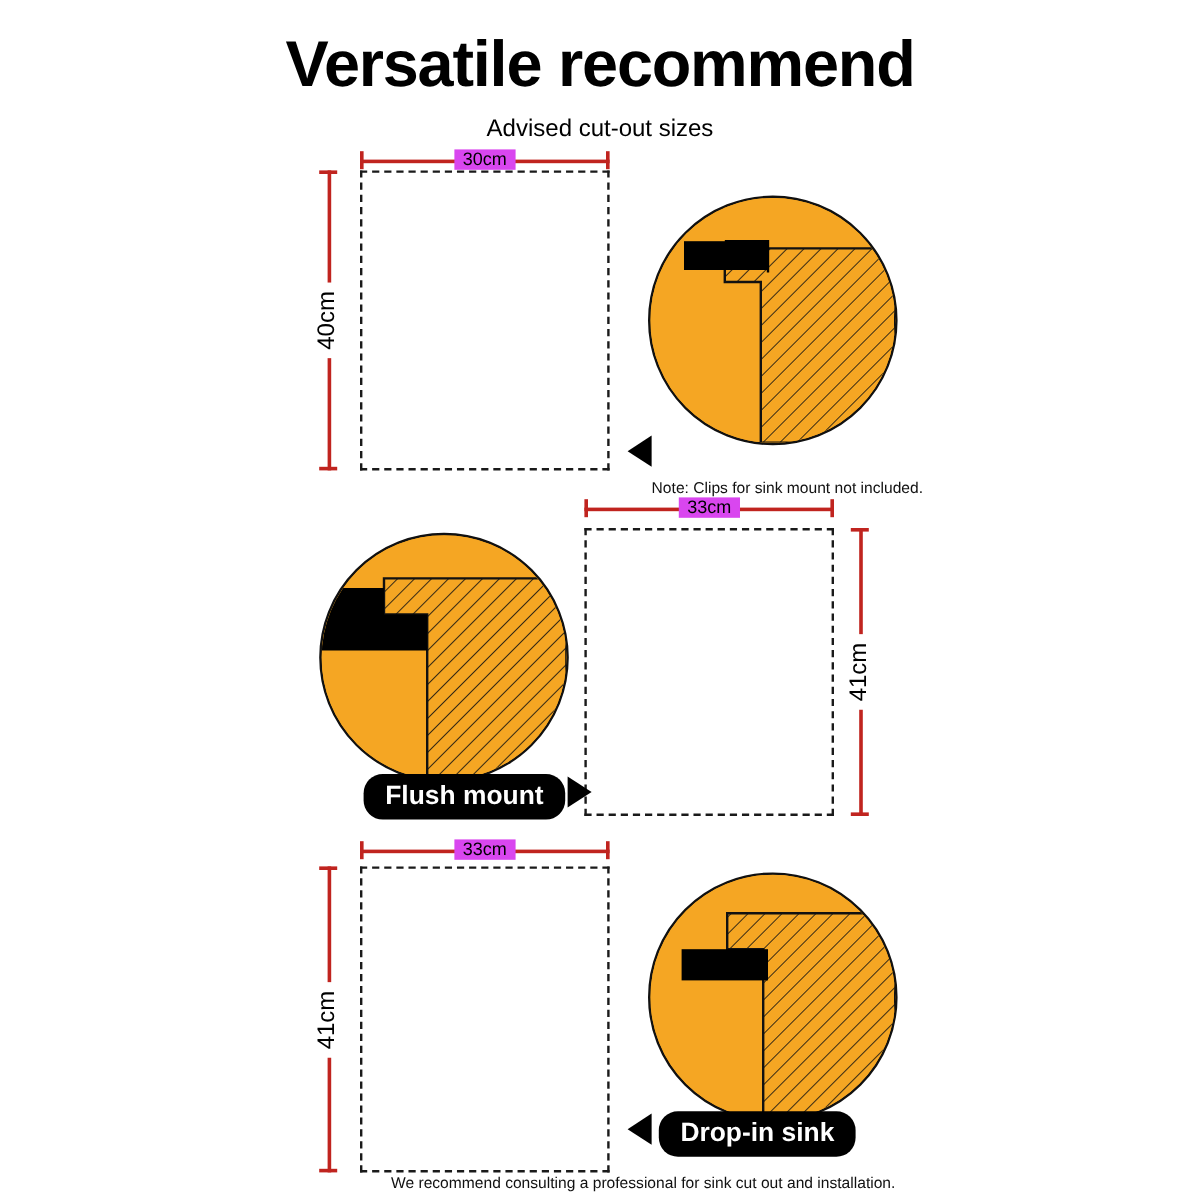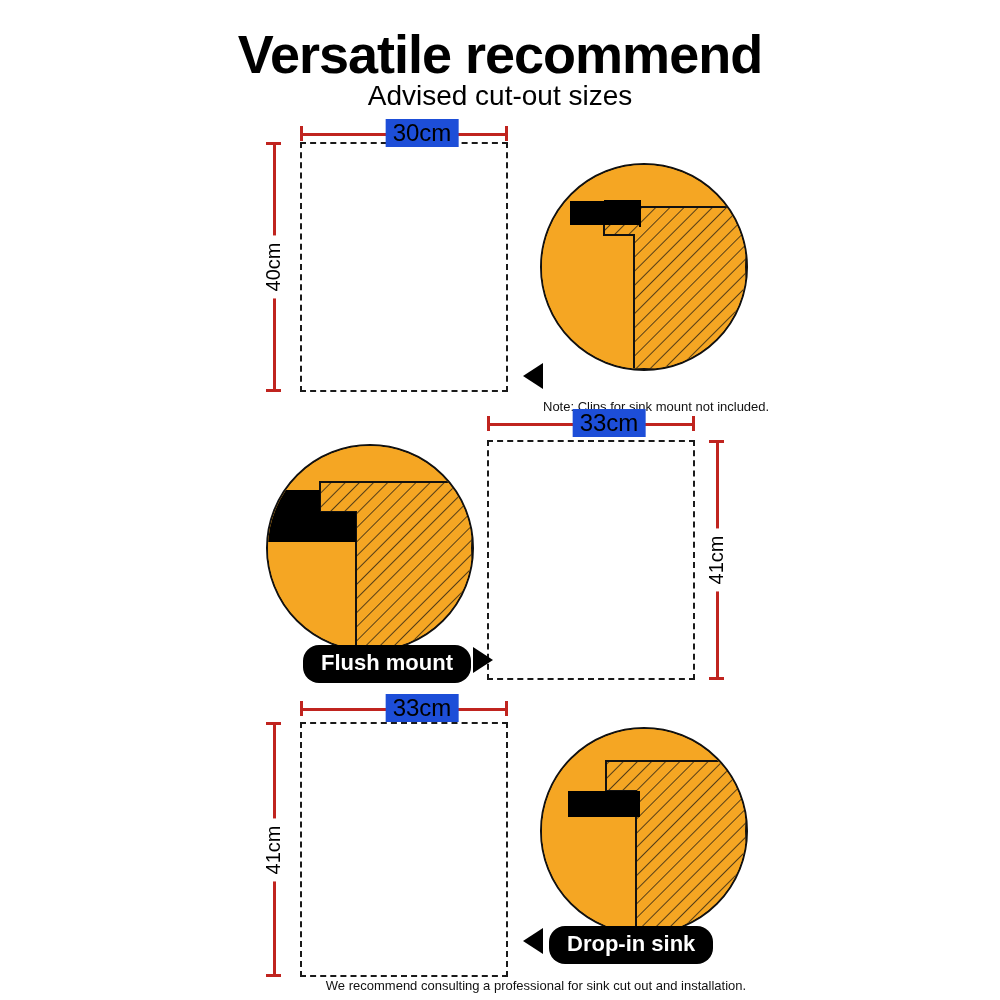--- a/index.html
+++ b/index.html
@@ -28,25 +28,25 @@
     left: 0;
     width: 1000px;
     text-align: center;
     font-size: 54px;
     font-weight: bold;
     letter-spacing: -1px;
     line-height: 1.05;
   }
   .subtitle {
     position: absolute;
-    top: 80px;
+    top: 96px;
     left: 0;
     width: 1000px;
     text-align: center;
-    font-size: 28px;
+    font-size: 20px;
     font-weight: normal;
   }
 
   
   .cutout {
     position: absolute;
     border: 2px dashed #1a1a1a;
     background: #ffffff;
     box-sizing: border-box;
   }
@@ -66,25 +66,24 @@
     width: 3px;
     height: 15px;
     background: #c0241f;
     top: calc(50% - 7px);
   }
   .dim-h .label {
     position: absolute;
     top: 50%;
     left: 50%;
     transform: translate(-50%, -50%);
-    background: #1d4ed8;
+    background: #d946ef;
     padding: 0 7px;
-    font-size: 24px;
-    white-space: nowrap;
-    margin-left: 18px;
+    font-size: 15px;
+    white-space: nowrap;
   }
 
   .dim-v .bar {
     position: absolute;
     left: 50%;
     width: 3px;
     background: #c0241f;
   }
   .dim-v .cap {
     position: absolute;

